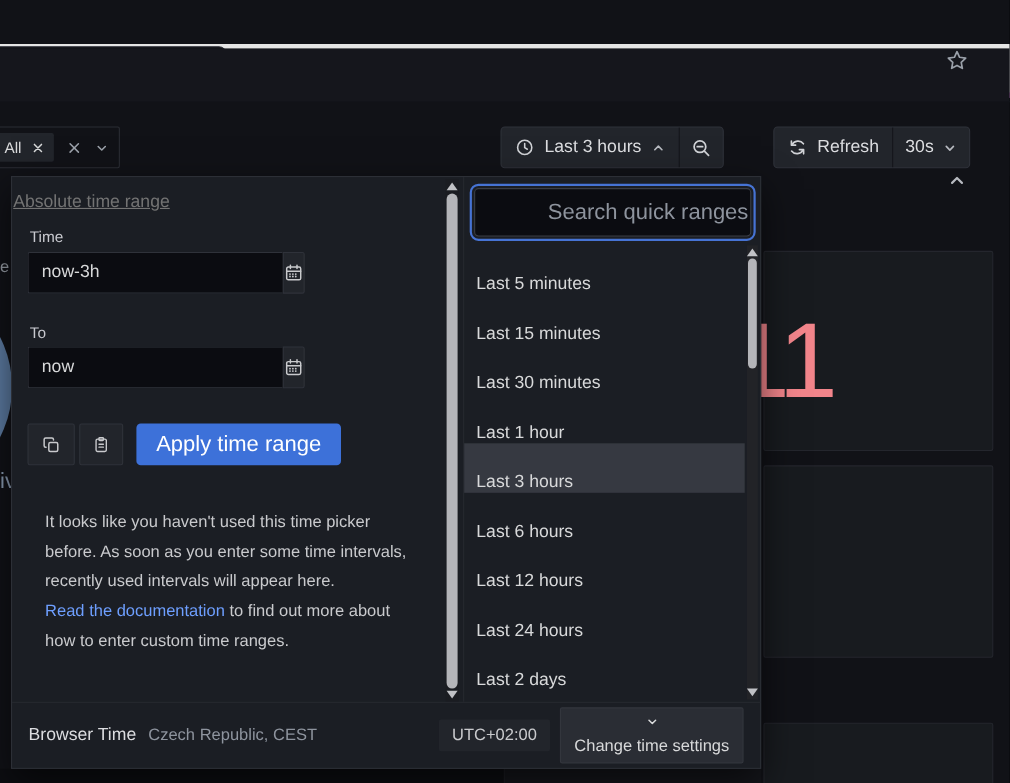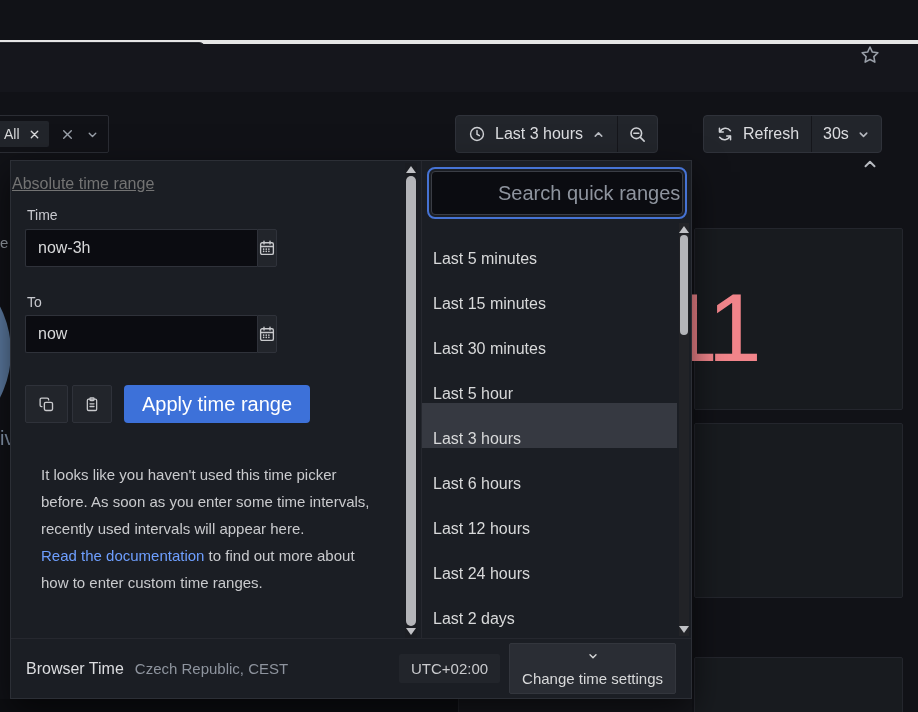--- a/index.html
+++ b/index.html
@@ -304,21 +304,21 @@
           <div class="qitem">
               <span>Last 5 minutes</span>
             </div>
           <div class="qitem">
               <span>Last 15 minutes</span>
             </div>
           <div class="qitem">
               <span>Last 30 minutes</span>
             </div>
           <div class="qitem">
-              <span>Last 5 hour</span>
+              <span>Last 1 hour</span>
             </div>
           <div class="qitem selected">
               <span>Last 3 hours</span>
             </div>
           <div class="qitem">
               <span>Last 6 hours</span>
             </div>
           <div class="qitem">
               <span>Last 12 hours</span>
             </div>

